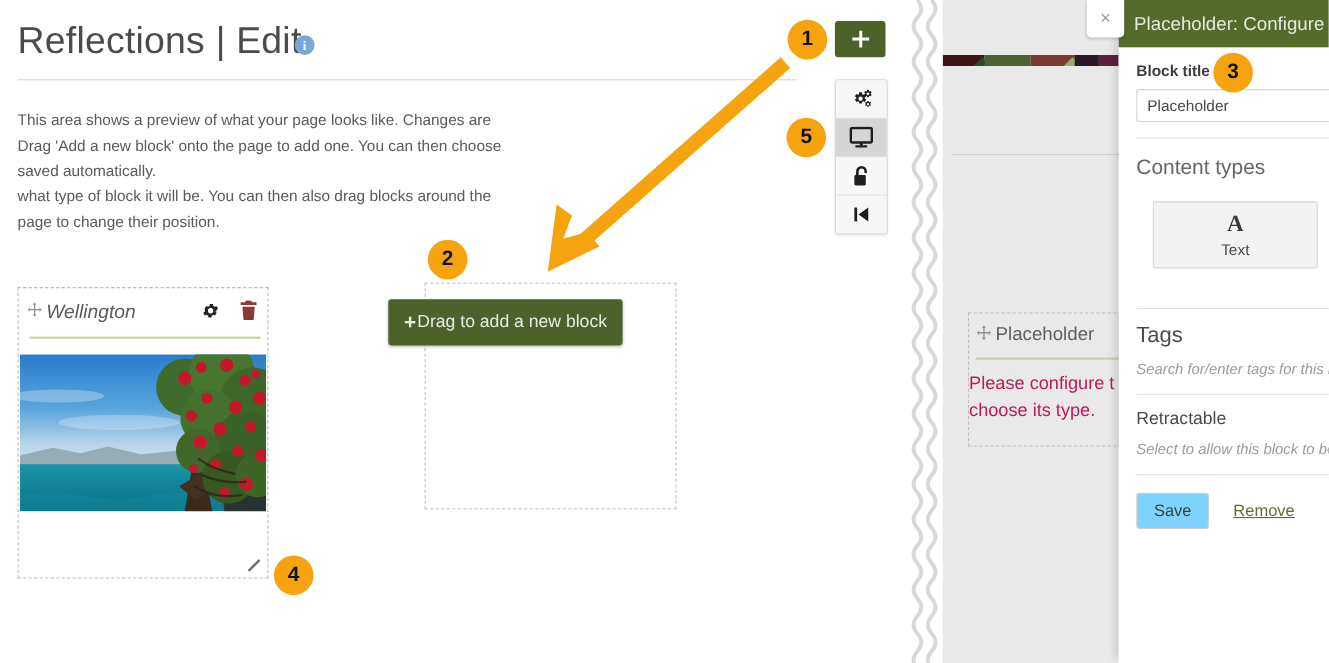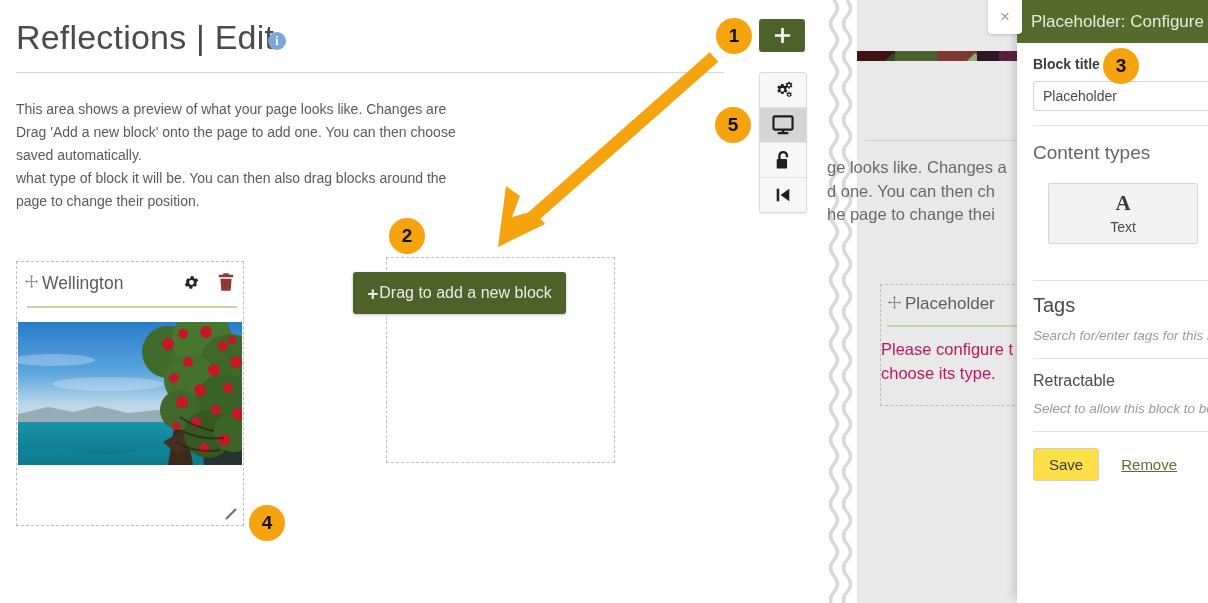--- a/index.html
+++ b/index.html
@@ -57,21 +57,21 @@
   .tool-btn.active{background:#d5d5d5;}
   .tool-btn svg{display:block;}
 
   
   .block{
     position:absolute;border:1px dashed #bdbdbd;background:#fff;
   }
   .block-wellington{left:16px;top:261px;width:226px;height:263px;}
   .block-head{
     position:relative;height:42px;display:flex;align-items:center;
-    padding:0 8px 0 8px;box-sizing:border-box;
+    padding:0 8px 0 8px;box-sizing:border-box;font-style:italic;
   }
   .move-icon{color:#8f8f8f;font-size:13px;margin-right:4px;display:inline-block;}
   .block-title{font-size:17.5px;color:#5b5b5b;font-weight:400;white-space:nowrap;}
   .head-actions{position:absolute;right:9px;top:11px;display:flex;gap:18px;align-items:center;}
   .icon-btn{cursor:pointer;display:block;}
   .block-rule{position:absolute;left:10px;right:6px;top:44px;height:2px;background:#c3d6a2;}
   .block-img{
     position:absolute;left:1px;top:60px;width:224px;height:143px;
     overflow:hidden;
   }
@@ -156,21 +156,21 @@
     cursor:pointer;
   }
   .ct-glyph{font-family:"Liberation Serif",serif;font-size:21px;font-weight:bold;color:#3a3a3a;line-height:1;}
   .ct-label{font-size:14px;color:#4a4a4a;margin-top:5px;}
   .hint{
     font-size:13.5px;color:#9a9a9a;font-style:italic;
     margin:11px 0 0 16px;white-space:nowrap;
   }
   .btn-row{margin:16px 0 0 16px;display:flex;align-items:center;gap:22px;}
   .btn{
-    border:1px solid #cfcfcf;background:#fde047;border-radius:3px;
+    border:1px solid #cfcfcf;background:#7dd3fc;border-radius:3px;
     padding:7px 15px;font-size:15px;color:#3d3d3d;cursor:pointer;
     font-family:"Liberation Sans",sans-serif;
   }
   .link-remove{font-size:15px;color:#5a7030;text-decoration:underline;cursor:pointer;}
 
   
   .badge{
     position:absolute;width:36px;height:36px;border-radius:50%;
     background:#f5a410;color:#111;
     display:flex;align-items:center;justify-content:center;
@@ -346,25 +346,20 @@
         <rect x="0" y="0" width="38" height="10" fill="#3e1416"></rect>
         <polygon points="28,10 36,2 44,10" fill="#2d4a25"></polygon>
         <rect x="38" y="0" width="42" height="10" fill="#4d6232"></rect>
         <rect x="80" y="0" width="40" height="10" fill="#7a3a33"></rect>
         <polygon points="110,10 118,2 126,10" fill="#8fae6a"></polygon>
         <rect x="120" y="0" width="22" height="10" fill="#2c1726"></rect>
         <rect x="142" y="0" width="18" height="10" fill="#5b2140"></rect>
       </svg>
     </div>
     <div class="pv-rule"></div>
-    <div class="pv-text">
-      <div>ge looks like. Changes a</div>
-      <div>d one. You can then ch</div>
-      <div>he page to change thei</div>
-    </div>
   </div>
 
   <div class="pv-block">
     <div class="pv-block-head">
       <span class="move-icon">
         <svg width="13" height="13" viewBox="0 0 16 16">
             <path fill="#8f8f8f" d="M8 0 L10.2 2.6 H8.7 V7.3 H13.4 V5.8 L16 8 L13.4 10.2 V8.7 H8.7 V13.4 H10.2 L8 16 L5.8 13.4 H7.3 V8.7 H2.6 V10.2 L0 8 L2.6 5.8 V7.3 H7.3 V2.6 H5.8 Z"></path>
           </svg>
       </span>
       <span class="pv-block-title">Placeholder</span>

